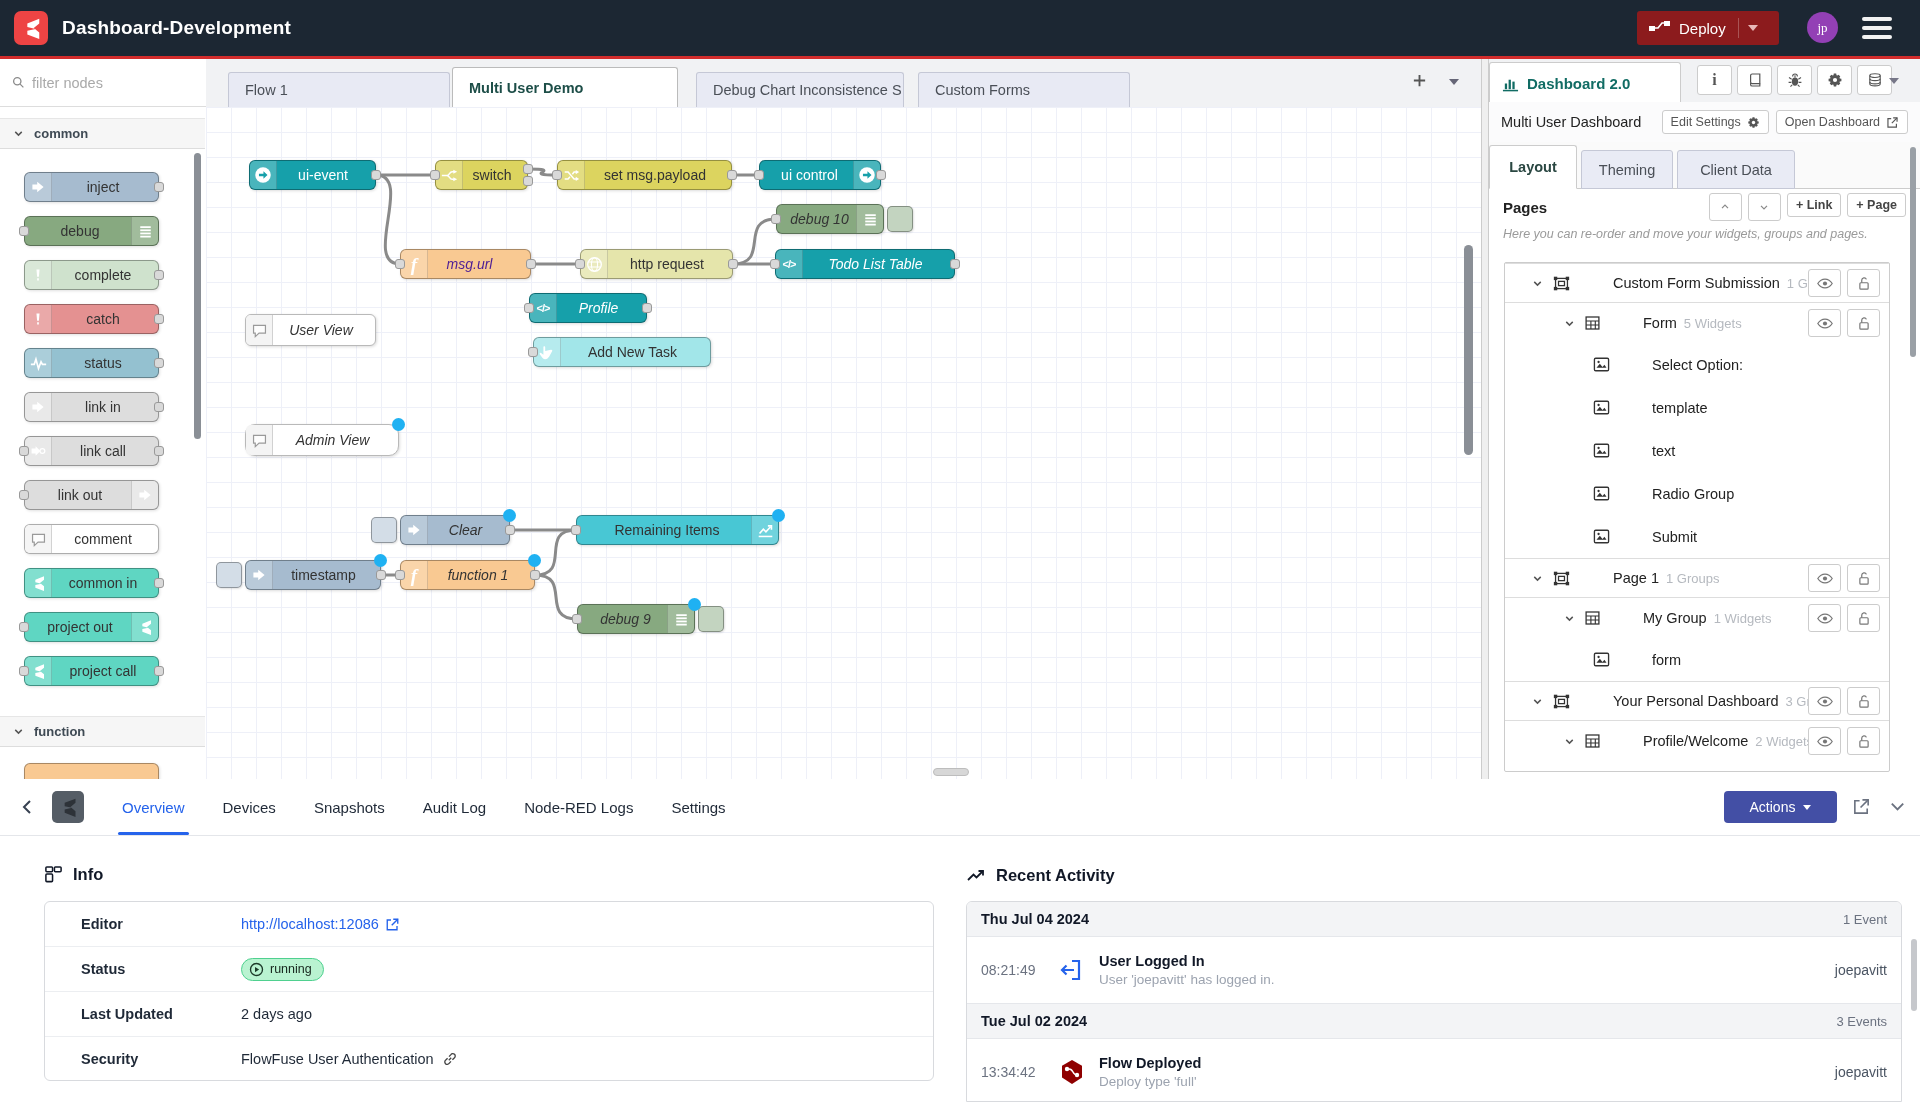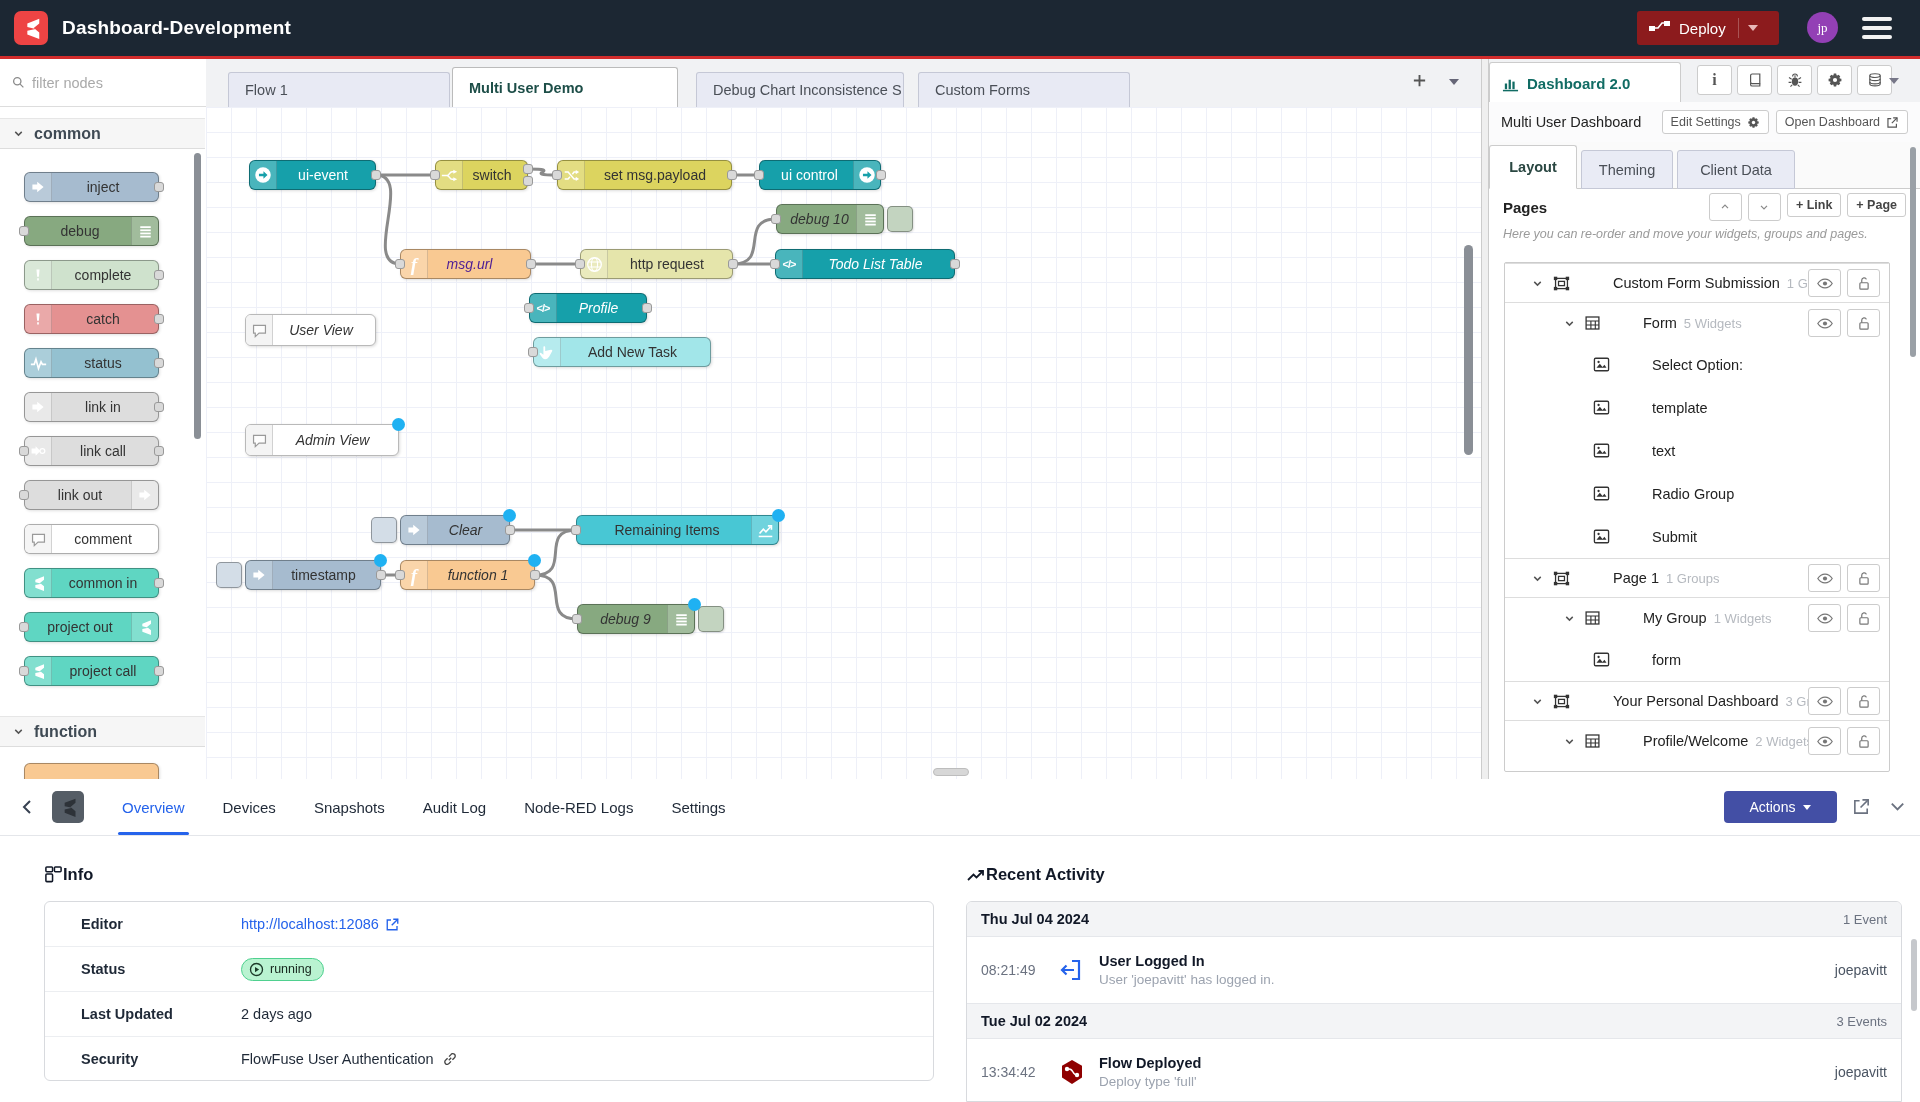--- a/index.html
+++ b/index.html
@@ -23,21 +23,21 @@
   #burger div{height:4px;background:#f2f2f2;border-radius:2px;}
 
   
   #workspace{position:absolute;left:0;top:59px;width:1920px;height:720px;background:#fff;}
 
   
   #palette{position:absolute;left:0;top:0;width:206px;height:856px;border-right:1px solid #c4c4c4;overflow:hidden;background:#fff;}
   #psearch{height:47px;border-bottom:1px solid #ddd;display:flex;align-items:center;padding-left:12px;color:#999;}
   #psearch .ph{font-size:14.5px;margin-left:7px;color:#a9a9a9;}
   .pcat{position:absolute;left:0;width:205px;height:29px;background:#f6f6f6;border-top:1px solid #e6e6e6;border-bottom:1px solid #ddd;
-        display:flex;align-items:center;font-weight:bold;color:#3f4a54;font-size:16px;}
+        display:flex;align-items:center;font-weight:bold;color:#3f4a54;font-size:13px;}
   .pcat .chev{margin:0 9px 0 12px;color:#667;}
   .pnode{position:absolute;left:24px;width:135px;height:30px;border-radius:6px;border:1px solid rgba(0,0,0,.32);
          box-shadow:1px 1px 3px rgba(0,0,0,.12);box-sizing:border-box;}
   .pnode .icr,.fnode .icr{position:absolute;top:0;bottom:0;width:26px;background:rgba(255,255,255,.22);
          display:flex;align-items:center;justify-content:center;}
   .icr.l{left:0;border-right:1px solid rgba(0,0,0,.14);border-radius:5px 0 0 5px;}
   .icr.r{right:0;border-left:1px solid rgba(0,0,0,.14);border-radius:0 5px 5px 0;}
   .pnode .plbl{position:absolute;top:0;height:28px;line-height:28px;font-size:14px;text-align:center;color:#333;white-space:nowrap;overflow:hidden;}
   .pt{position:absolute;width:10px;height:10px;background:#d9d9d9;border:1px solid #999;border-radius:3px;box-sizing:border-box;}
   #pscroll{position:absolute;left:194px;top:94px;width:7px;height:286px;background:#8a8f96;border-radius:4px;}
@@ -103,21 +103,21 @@
   #backarrow{margin-left:18px;color:#374151;}
   #blogo{width:32px;height:32px;margin-left:14px;border-radius:5px;background:#555d66;display:flex;align-items:center;justify-content:center;}
   .btab{font-size:15px;color:#1f2937;margin-left:38px;position:relative;height:56px;display:flex;align-items:center;}
   .btab.active{color:#2563eb;}
   .btab.active::after{content:"";position:absolute;left:-4px;right:-4px;bottom:0;height:3px;background:#2563eb;border-radius:2px;}
   #actions{position:absolute;left:1724px;top:12px;width:113px;height:32px;background:#434fa5;border-radius:4px;color:#fff;font-size:14px;
            display:flex;align-items:center;justify-content:center;gap:8px;}
   #actions .ac{width:0;height:0;border-left:4px solid transparent;border-right:4px solid transparent;border-top:5px solid #fff;}
   #bext{position:absolute;left:1852px;top:18px;color:#6b7280;}
   #bchev{position:absolute;left:1888px;top:18px;color:#6b7280;}
-  .sechead{position:absolute;font-size:16.5px;font-weight:bold;color:#111827;display:flex;align-items:flex-start;}
+  .sechead{position:absolute;font-size:16.5px;font-weight:bold;color:#111827;display:flex;align-items:flex-end;gap:10px;}
   .card{position:absolute;background:#fff;border:1px solid #d8dade;border-radius:6px;box-sizing:border-box;overflow:hidden;}
   .inforow{height:44px;display:flex;align-items:center;border-top:1px solid #eceef1;}
   .inforow:first-child{border-top:none;}
   .inforow .k{width:160px;padding-left:36px;font-size:14.5px;color:#1f2937;font-weight:bold;}
   .inforow .v{font-size:14.5px;color:#1f2937;display:flex;align-items:center;gap:8px;}
   .inforow .v a{color:#2563eb;text-decoration:none;display:flex;align-items:center;gap:6px;}
   #runpill{display:inline-flex;align-items:center;gap:6px;background:#b9f3d1;border:1px solid #4fd08f;border-radius:12px;
            padding:3px 11px 3px 7px;font-size:12.5px;color:#16251c;}
   .daterow{height:34px;background:#f3f4f6;border-bottom:1px solid #e5e7eb;display:flex;align-items:center;justify-content:space-between;padding:0 14px;}
   .daterow .d{font-size:14.5px;font-weight:bold;color:#111827;}
@@ -441,21 +441,21 @@
         </div>
         <div class="fnode" style="left: 327px; top: 230px; width: 178px; background: rgb(162, 230, 233);">
           <div class="icr l">
             <svg width="18" height="18" viewBox="0 0 20 20">
               <path d="M8 18c-2.2 0-3.4-1.6-4.4-3.2L2 12.4c-.6-.9.5-2 1.4-1.3L6 13V4.6c0-1.5 2-1.5 2 0V9l6.4-1.5c1.3-.3 2 1 1.1 2L12.5 15c-1.3 1.8-2.3 3-4.5 3z" fill="#fff"></path>
             </svg>
           </div>
           <div class="flbl" style="color: rgb(51, 51, 51); left: 27px; right: 6px;">Add New Task</div>
           <div class="pt" style="left: -6px; top: 9px;"></div>
         </div>
-        <div class="fnode comment" style="left: 39px; top: 317px; width: 154px; background: rgb(255, 255, 255);">
+        <div class="fnode comment" style="left: 39px; top: 317px; width: 154px; background: rgb(255, 255, 255); border-radius: 10px;">
           <div class="icr l" style="background: rgb(244, 244, 244);">
             <svg width="17" height="17" viewBox="0 0 20 20">
               <path d="M3 4h14v9H9.5L5 17.2V13H3z" fill="#fdfdfd" stroke="#9a9a9a" stroke-width="1.4"></path>
             </svg>
           </div>
           <div class="flbl" style="color: rgb(51, 51, 51); font-style: italic; left: 27px; right: 6px;">Admin View</div>
           <div class="dot"></div>
         </div>
         <div class="fnode" style="left: 194px; top: 408px; width: 110px; background: rgb(166, 187, 207);">
           <div class="icr l">

